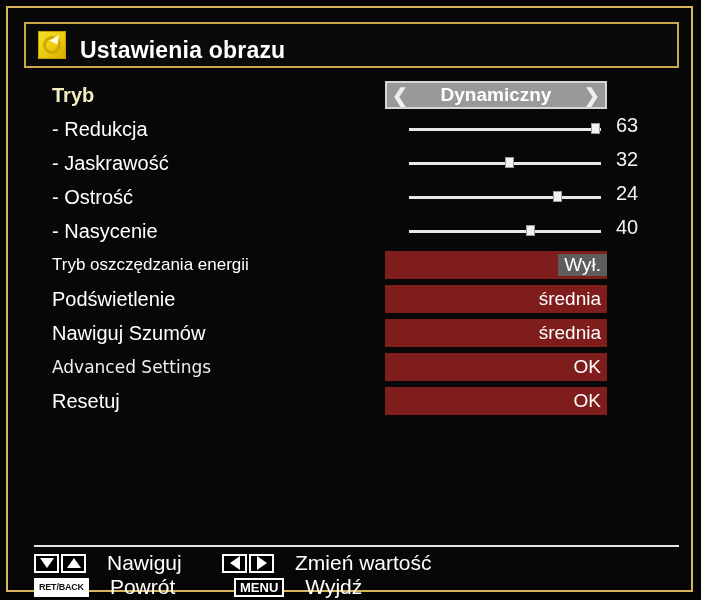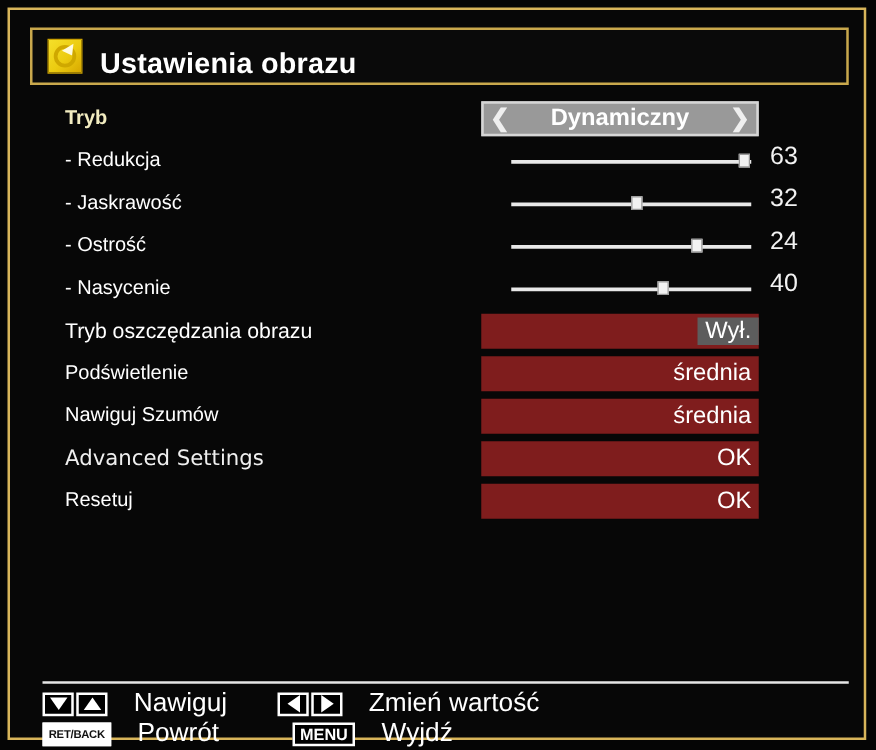--- a/index.html
+++ b/index.html
@@ -86,21 +86,21 @@
   }
   .row {
     position: relative;
     height: 34px;
     display: flex;
     align-items: center;
   }
   .row-label {
     position: absolute;
     left: 28px;
-    font-size: 16px;
+    font-size: 20px;
     color: #ffffff;
     white-space: nowrap;
   }
   .row-label.selected { color: #f2ecc0; font-weight: bold; }
   .row-label.latin { font-family: "DejaVu Sans", sans-serif; font-size: 17px; color:#efefef; }
 
   
   .opt-box {
     position: absolute;
     left: 361px; top: 3px;
@@ -307,21 +307,21 @@
       <div class="row">
         <div class="row-label">- Nasycenie</div>
         <div class="slider-wrap">
           <div class="slider-track"></div>
           <div class="slider-knob" style="left:63%"></div>
         </div>
         <div class="slider-value">40</div>
       </div>
 
       <div class="row">
-        <div class="row-label" style="font-size:17px">Tryb oszczędzania obrazu</div>
+        <div class="row-label" style="font-size:17px">Tryb oszczędzania energii</div>
         <div class="val-box">
           <span class="txt hl">Wył.</span>
         </div>
       </div>
 
       <div class="row">
         <div class="row-label">Podświetlenie</div>
         <div class="val-box">
           <span class="txt">średnia</span>
         </div>

